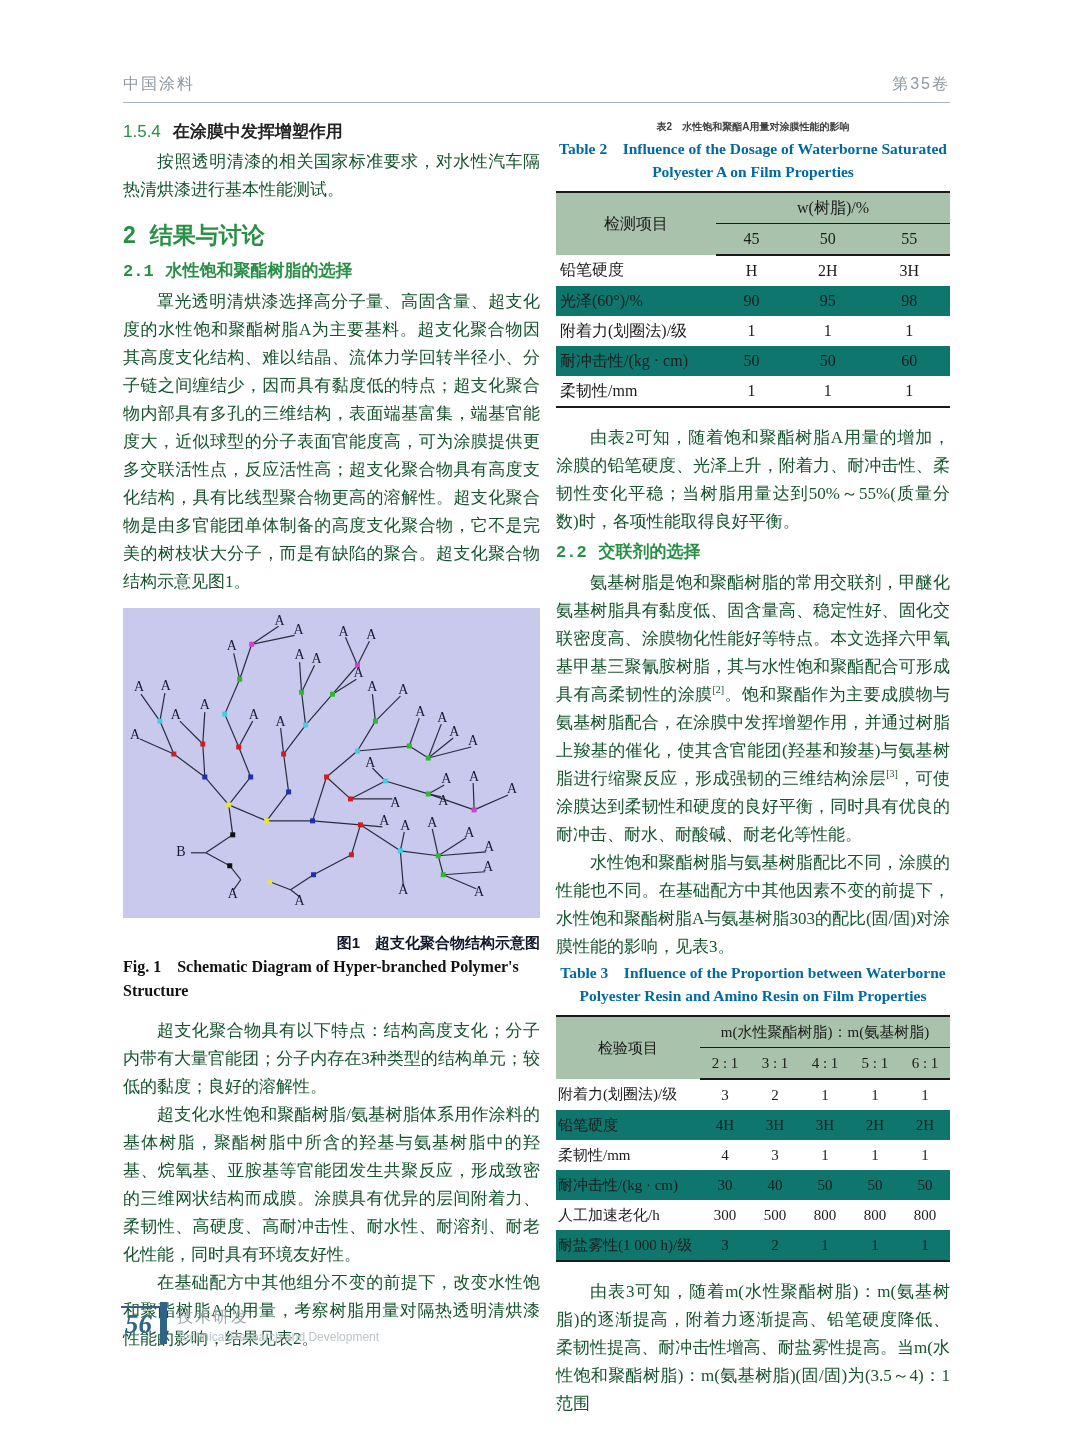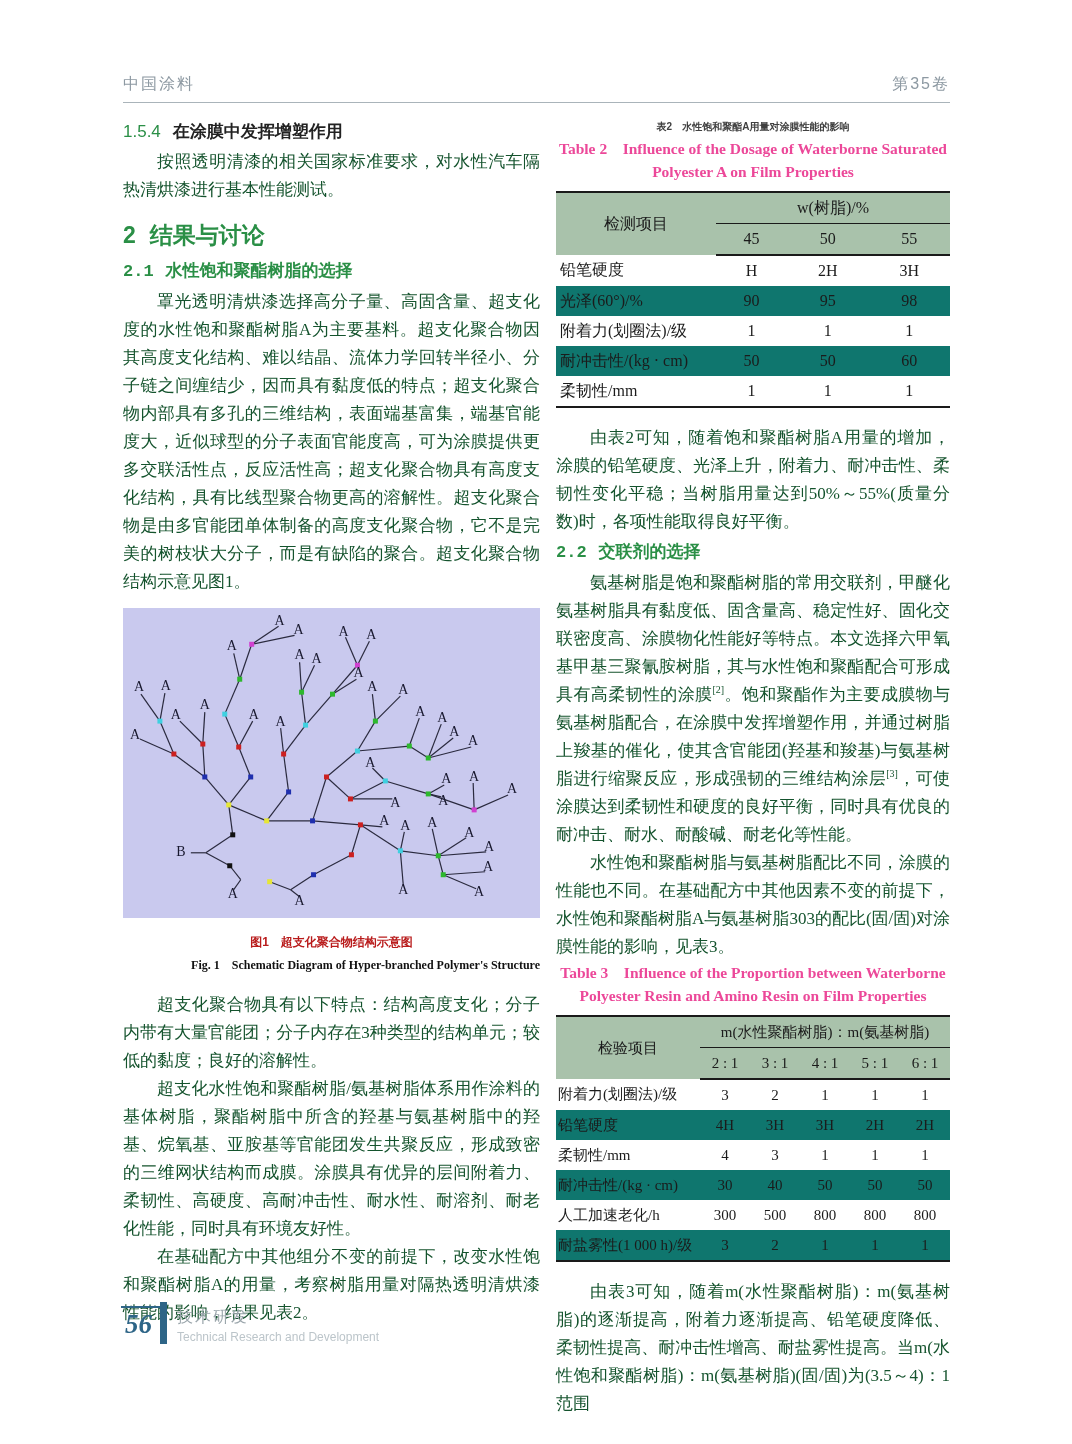--- a/index.html
+++ b/index.html
@@ -40,35 +40,35 @@
     font-size:17px; font-weight:bold; color:#2a8f46; margin:4px 0 6px 0;
   }
   .h-sub .num { margin-right:12px; }
   
   .figure1 { width:417px; height:310px; background:#c9c9ee; margin:12px 0 10px 0; }
   .fig-label {
     font-family:"Liberation Serif","DejaVu Serif",serif;
     font-size:14px; fill:#18182e; text-anchor:middle; dominant-baseline:middle;
   }
   .figcap-zh {
-    text-align:center; font-family:"Liberation Sans","DejaVu Sans",sans-serif;
-    font-weight:bold; font-size:12px; color:#b91c1c; margin:2px 0 2px 0;
+    text-align:right; font-family:"Liberation Sans","DejaVu Sans",sans-serif;
+    font-weight:bold; font-size:15px; color:#0f172a; margin:2px 0 2px 0;
   }
   .figcap-en {
-    text-align:right; font-family:"Liberation Serif","DejaVu Serif",serif;
-    font-weight:bold; font-size:12px; color:#111; line-height:24px; margin:0 0 14px 0;
+    text-align:left; font-family:"Liberation Serif","DejaVu Serif",serif;
+    font-weight:bold; font-size:16px; color:#111; line-height:24px; margin:0 0 14px 0;
   }
   
   .tabcap-zh {
     text-align:center; font-family:"Liberation Sans","DejaVu Sans",sans-serif;
     font-weight:bold; font-size:10px; color:#404040; margin:2px 0 3px 0;
   }
   .tabcap-en {
     text-align:center; font-family:"Liberation Serif","DejaVu Serif",serif;
-    font-weight:bold; font-size:15.5px; color:#ec4899; line-height:23px; margin:0 0 8px 0;
+    font-weight:bold; font-size:15.5px; color:#0369a1; line-height:23px; margin:0 0 8px 0;
   }
   
   table.data {
     width:100%; border-collapse:collapse; font-size:16px; color:#1b1b1b;
     border-top:2px solid #1a1a1a; border-bottom:2px solid #1a1a1a; margin-bottom:16px;
   }
   table.data td { padding:4px 4px; height:22px; }
   .thead-bg { background:#a9c2ab; }
   td.item-head { text-align:center; vertical-align:middle; }
   td.group-head { text-align:center; border-bottom:1px solid #1a1a1a; padding-bottom:2px; }

